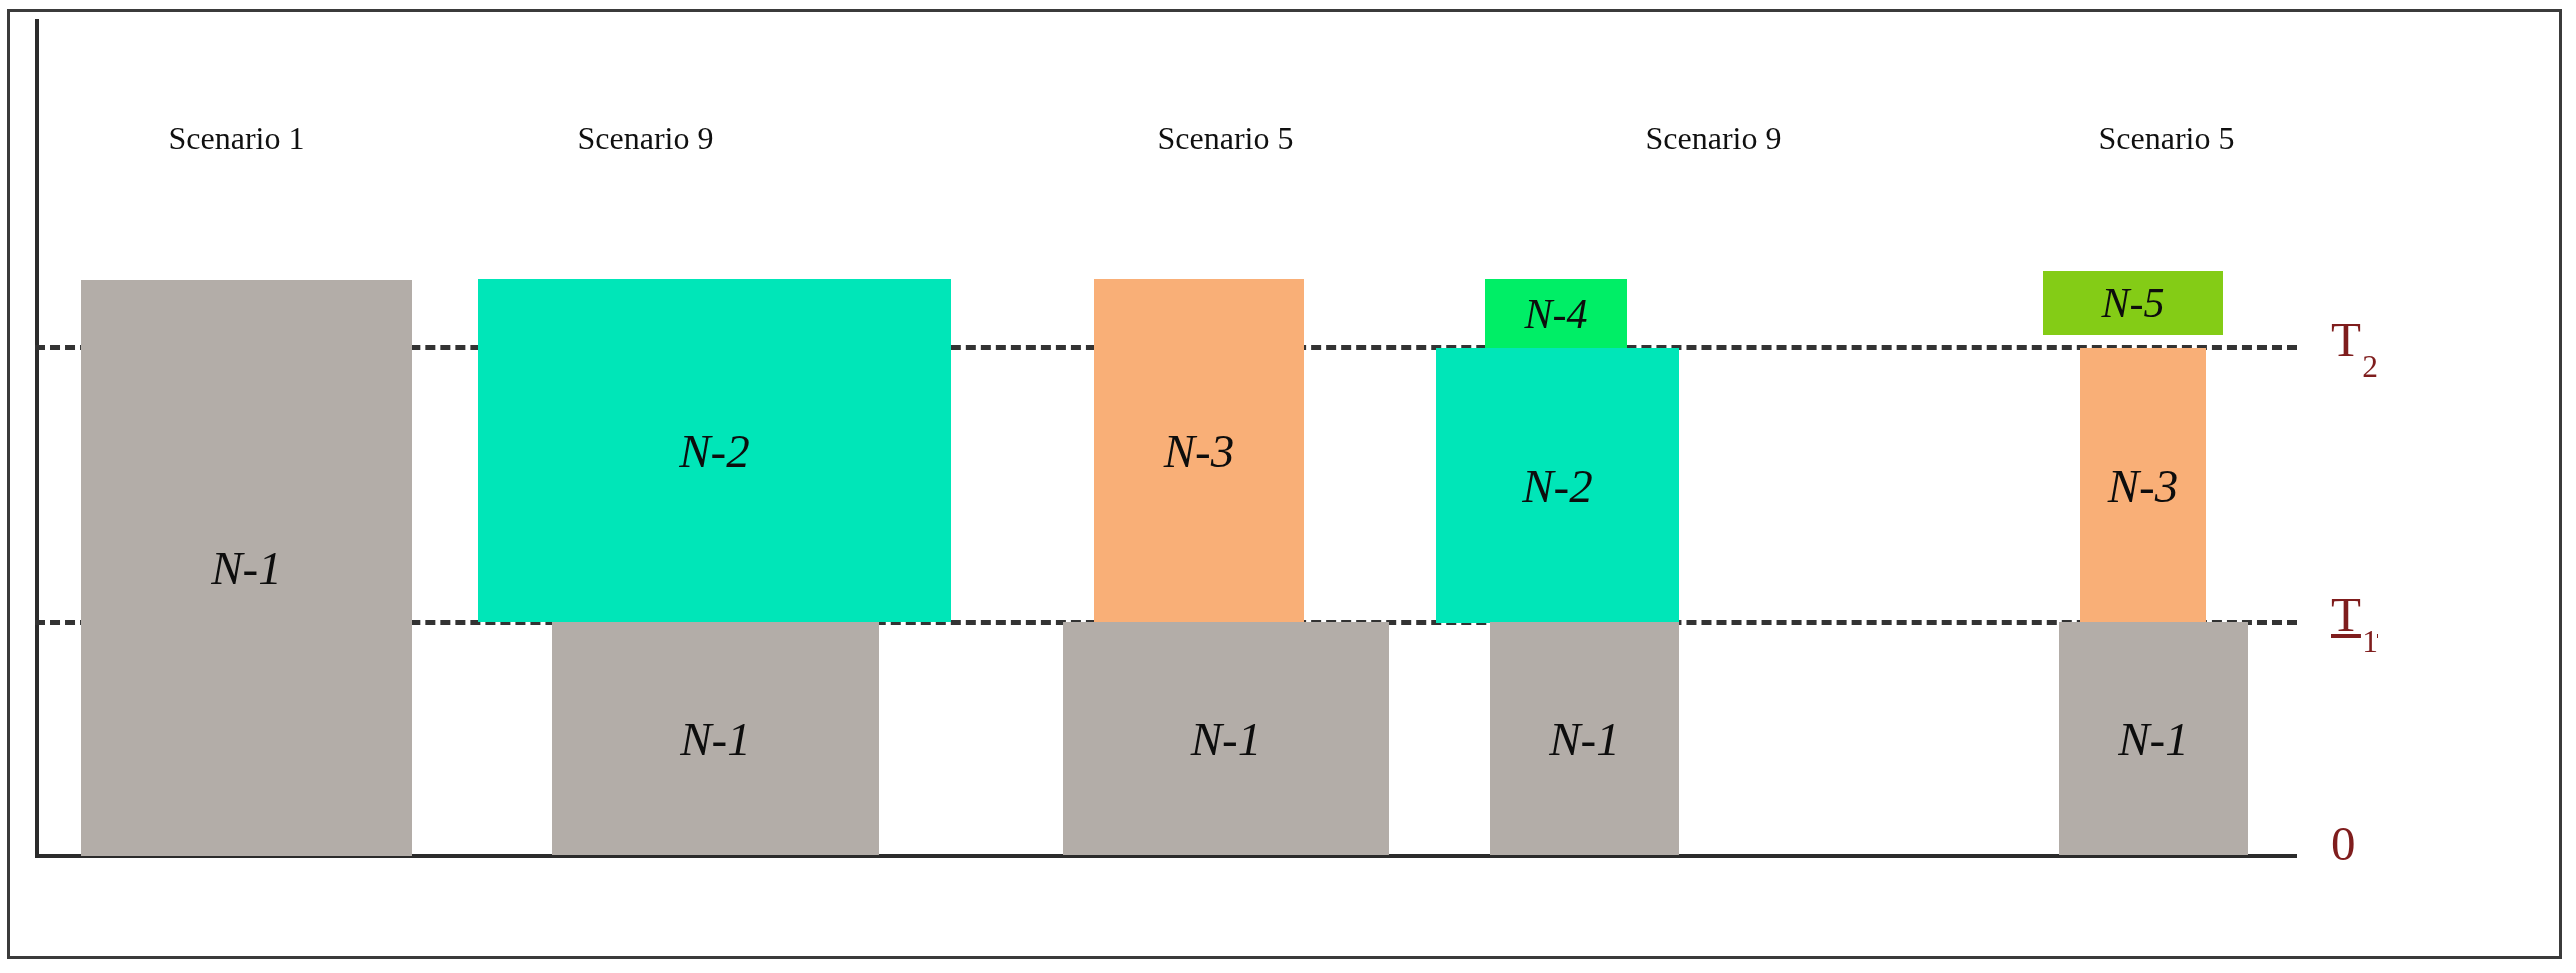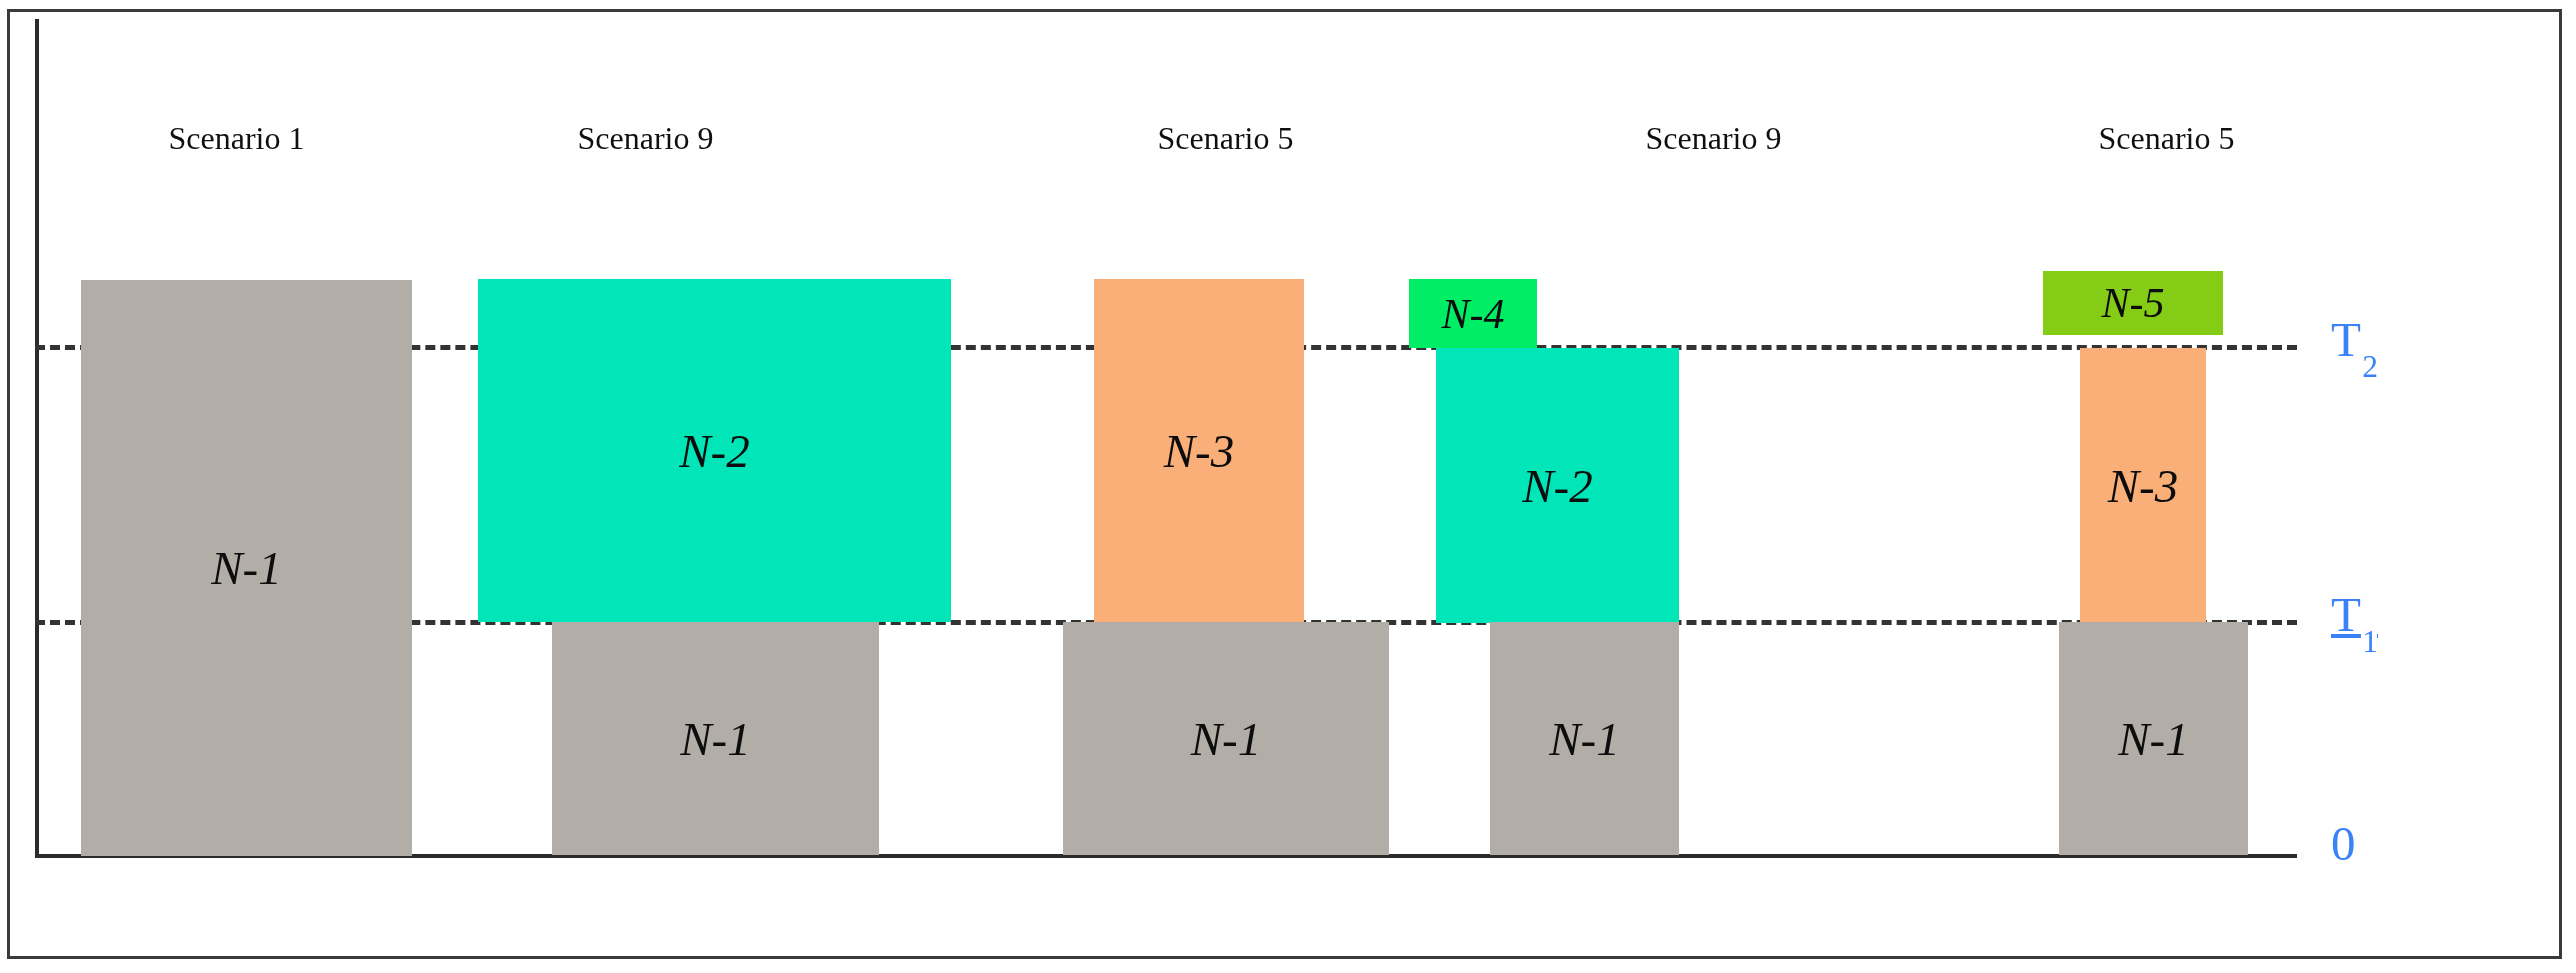--- a/index.html
+++ b/index.html
@@ -47,21 +47,21 @@
     width:2262px;
   }
   .threshold.t2{top:345px;}
   .threshold.t1{top:620px;}
 
   
   .axis-label{
     position:absolute;
     font-family:"Liberation Serif","DejaVu Serif",serif;
     font-size:49px;
-    color:#3b82f6;
+    color:#7f1d1d;
     line-height:1;
     white-space:nowrap;
   }
   .axis-label .sub{
     font-size:31.5px;
     vertical-align:sub;
     position:relative;
     top:10px;
     left:1.3px;
   }
@@ -134,21 +134,21 @@
         </div>
         <div class="seg" style="left: 552px; width: 327px; top: 622px; height: 233px; background: rgb(179, 173, 168);">
           <span class="seg-text">N-1</span>
         </div>
         <div class="seg" style="left: 1094px; width: 210px; top: 279px; height: 343px; background: rgb(249, 175, 119);">
           <span class="seg-text">N-3</span>
         </div>
         <div class="seg" style="left: 1063px; width: 326px; top: 622px; height: 233px; background: rgb(179, 173, 168);">
           <span class="seg-text">N-1</span>
         </div>
-        <div class="seg thin" style="left: 1409px; width: 128px; top: 279px; height: 69px; background: rgb(0, 238, 102);">
+        <div class="seg thin" style="left: 1485px; width: 142px; top: 279px; height: 69px; background: rgb(0, 238, 102);">
           <span class="seg-text">N-4</span>
         </div>
         <div class="seg" style="left: 1436px; width: 243px; top: 348px; height: 275px; background: rgb(0, 230, 184);">
           <span class="seg-text">N-2</span>
         </div>
         <div class="seg" style="left: 1490px; width: 189px; top: 622px; height: 233px; background: rgb(179, 173, 168);">
           <span class="seg-text">N-1</span>
         </div>
         <div class="seg thin" style="left: 2043px; width: 180px; top: 271px; height: 64px; background: #84cc16;">
           <span class="seg-text">N-5</span>

